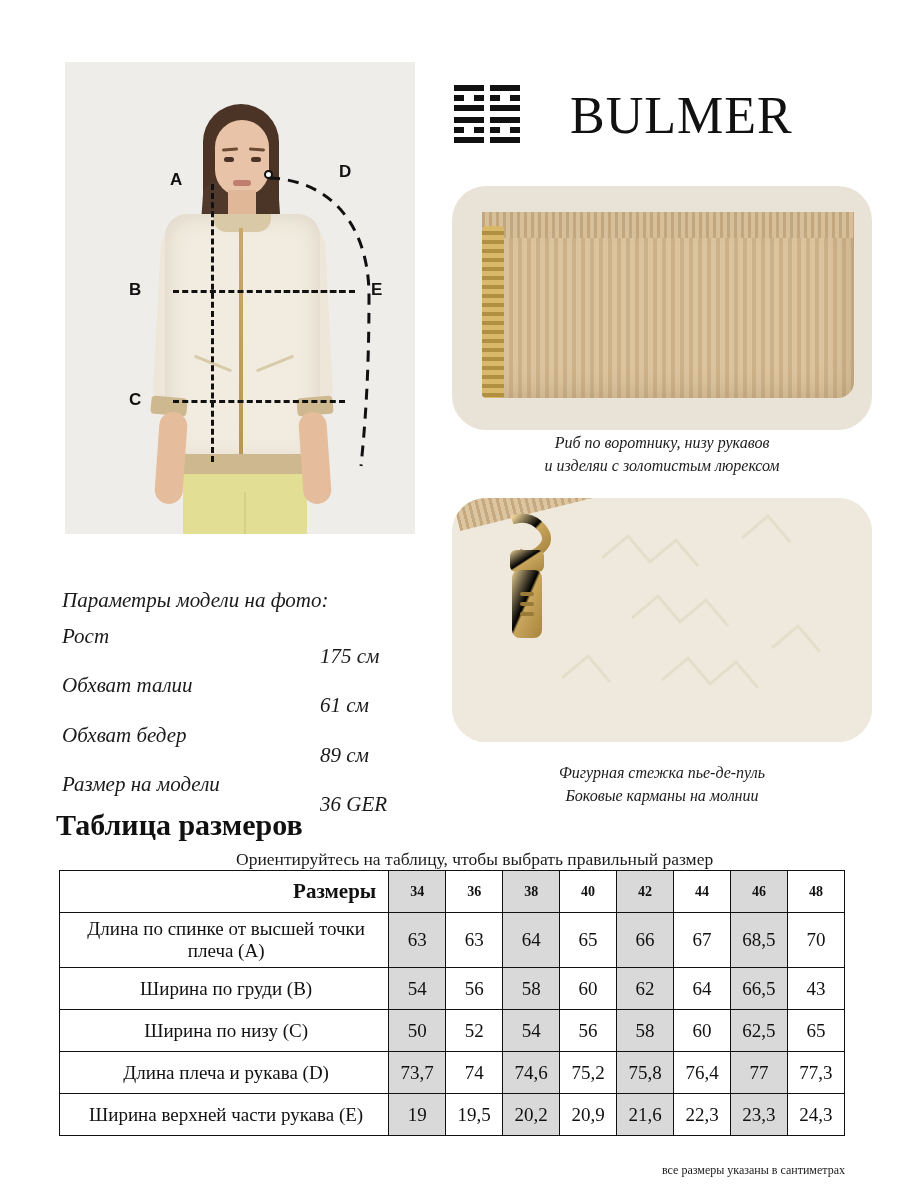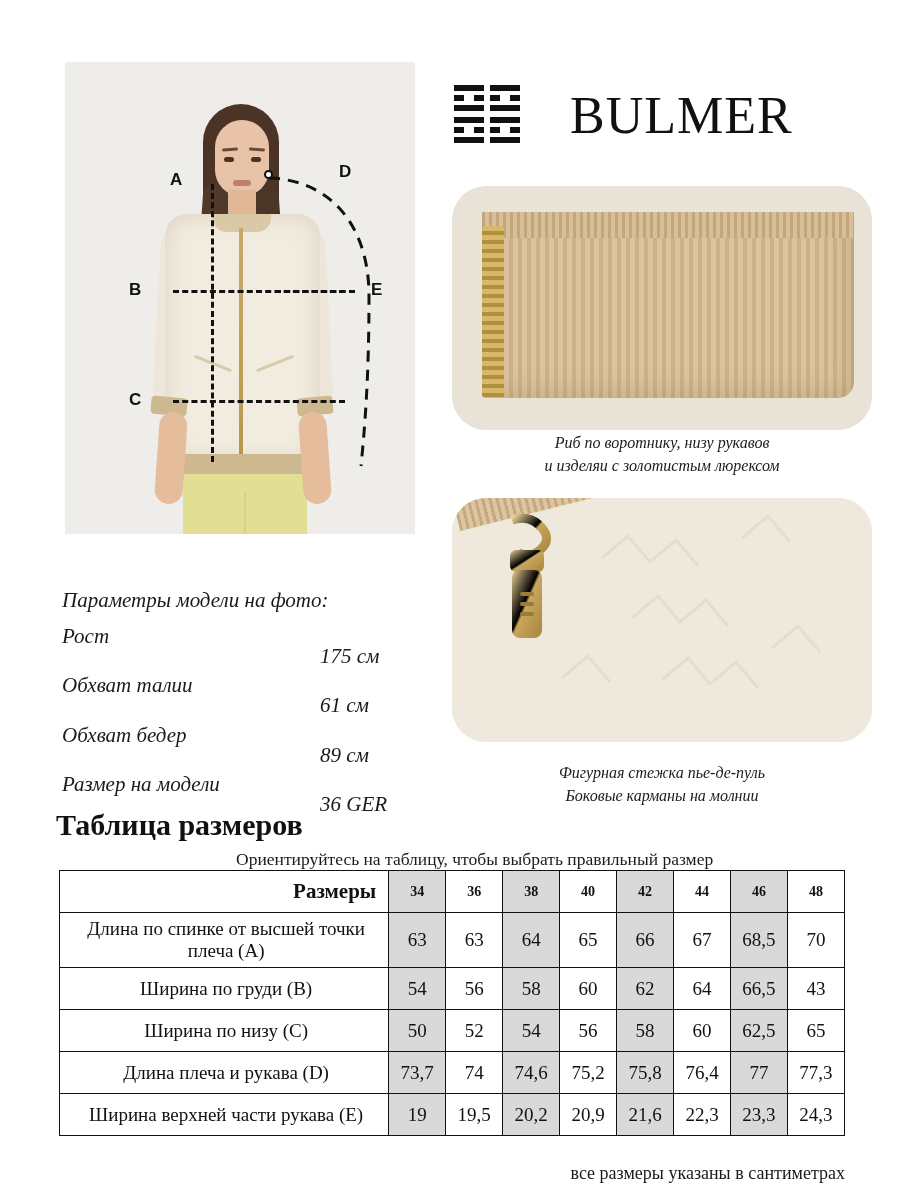--- a/index.html
+++ b/index.html
@@ -285,21 +285,21 @@
   }
   .shaded { background: #d9d9d9; }
   .tall td { height: 64px; }
 
   .footnote {
     position: absolute;
     left: 0; top: 1163px;
     width: 845px;
     text-align: right;
     font-family: "Liberation Serif", serif;
-    font-size: 18px;
+    font-size: 12px;
     color: #1a1a1a;
   }
 </style>
 </head>
 <body>
 
 <div class="page">
 
   <div class="model-photo">
     <div class="mp-bg"></div>

